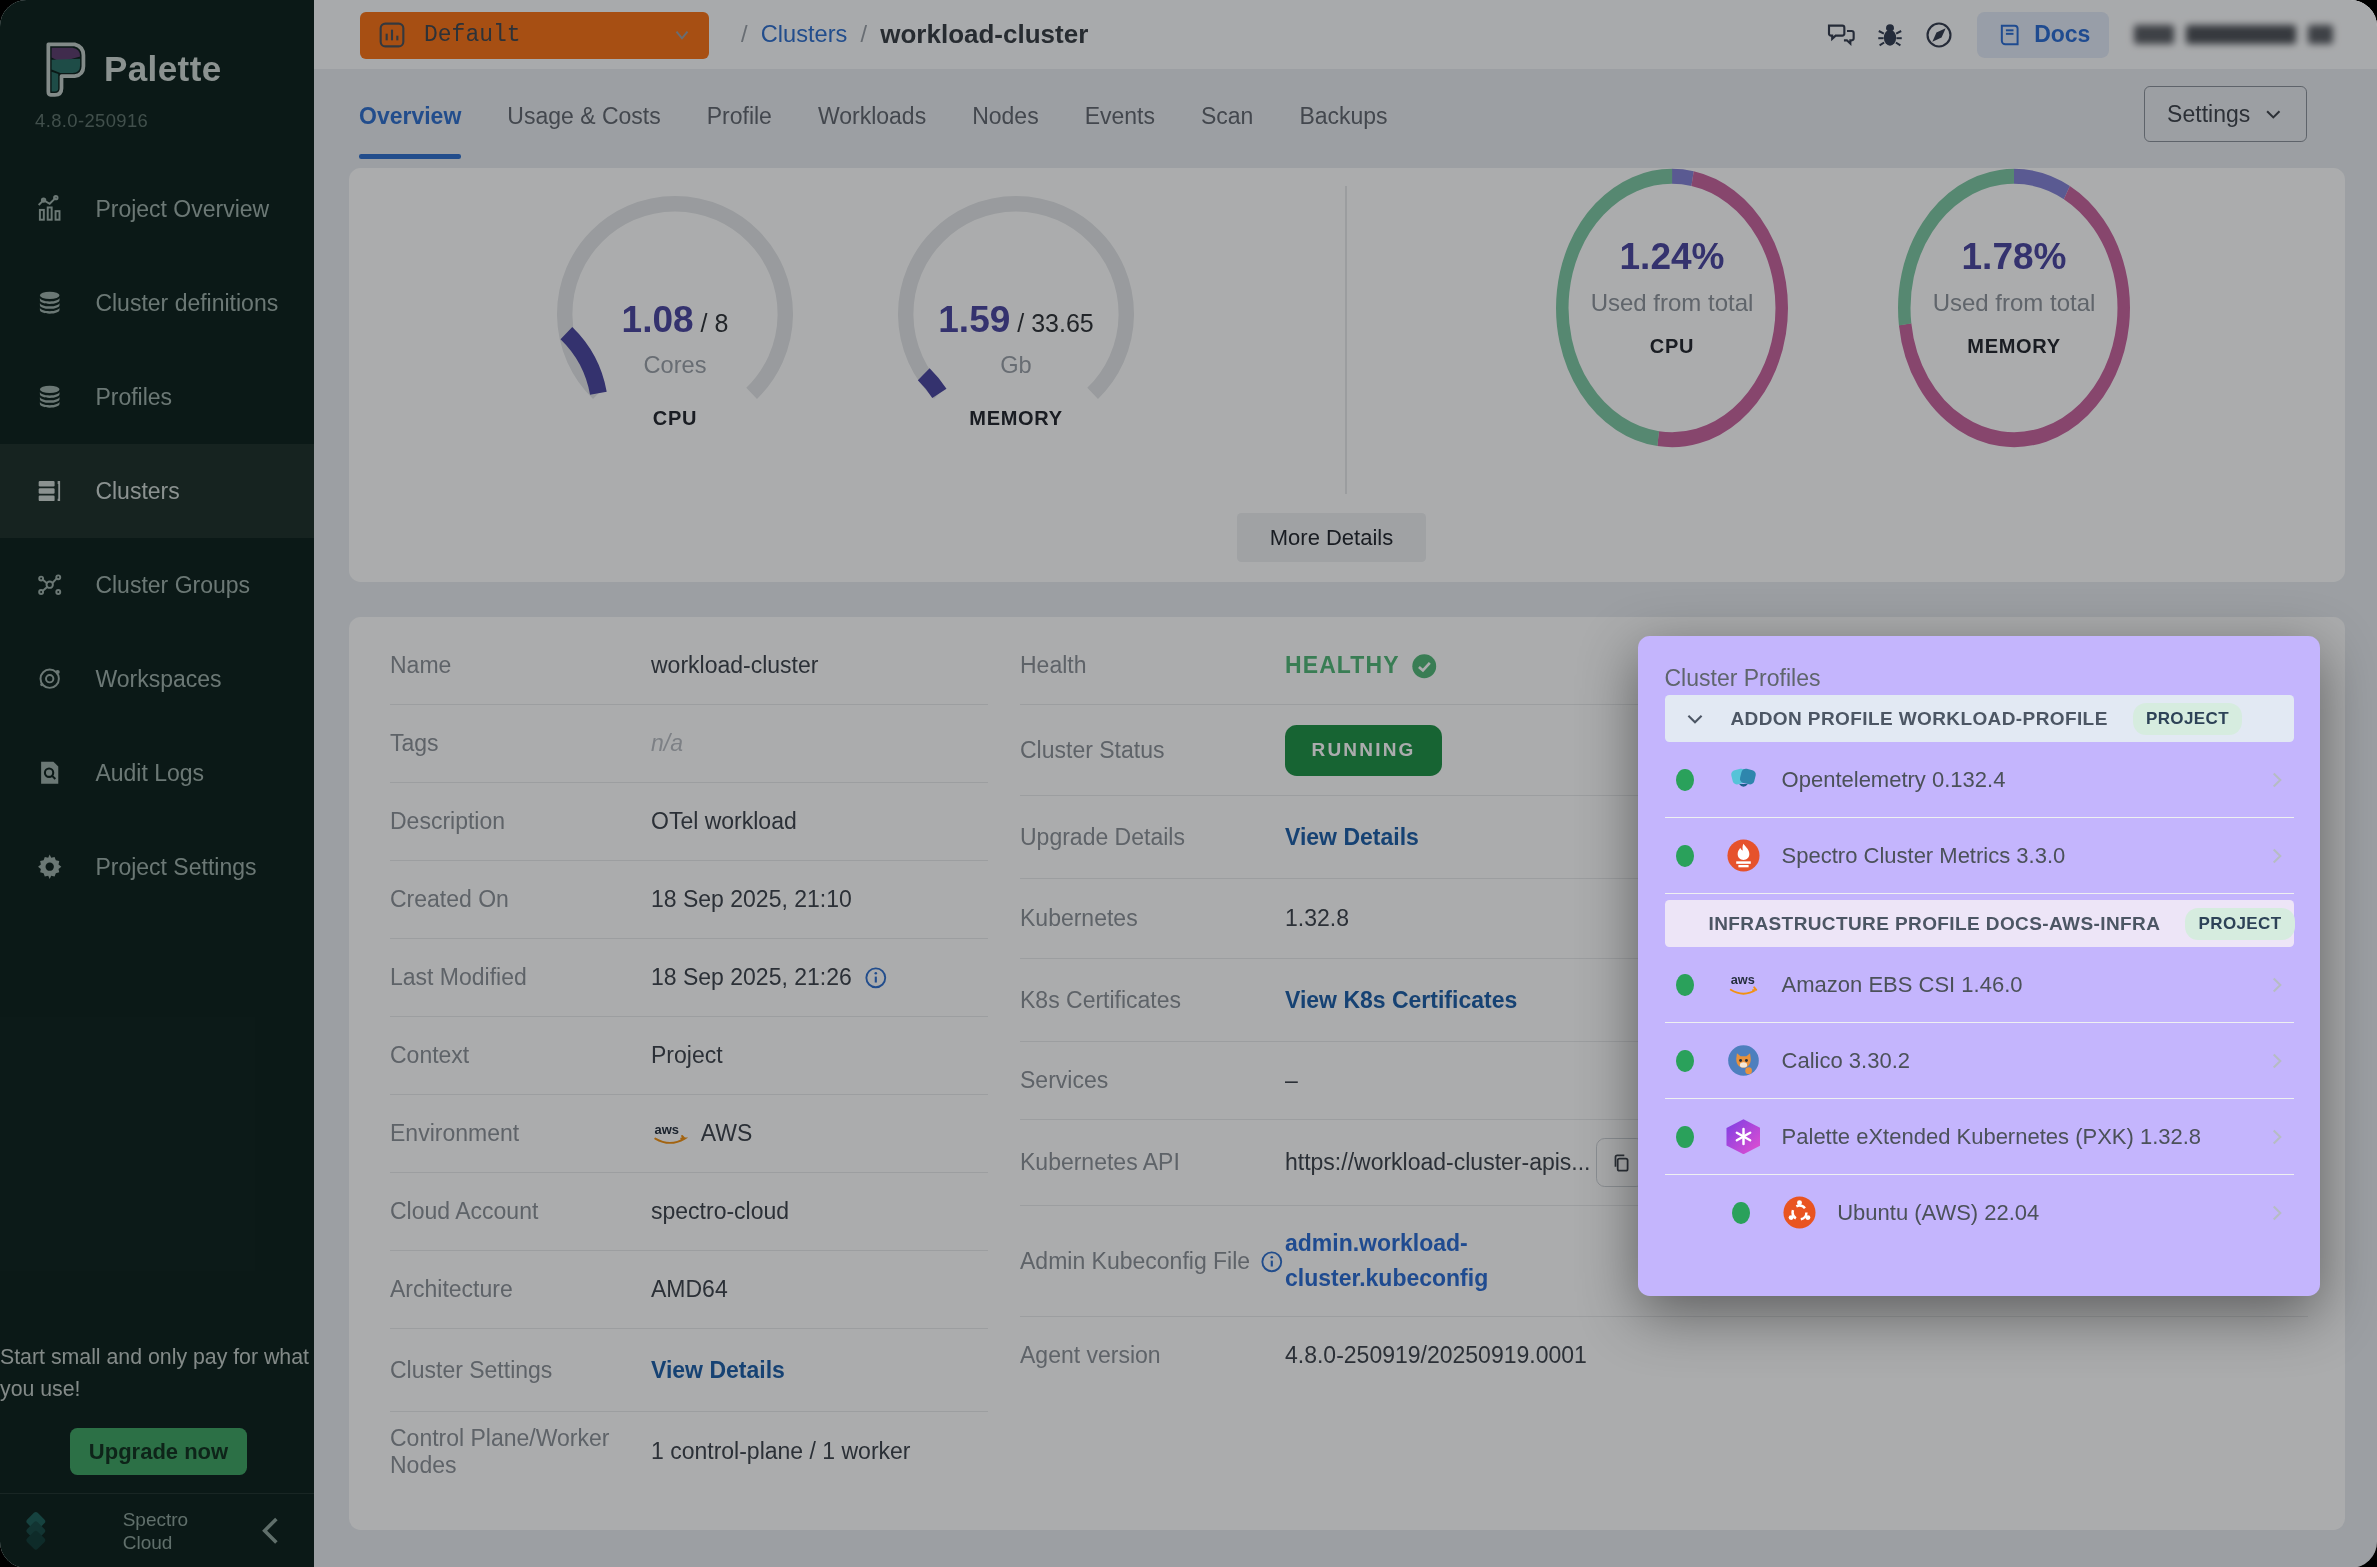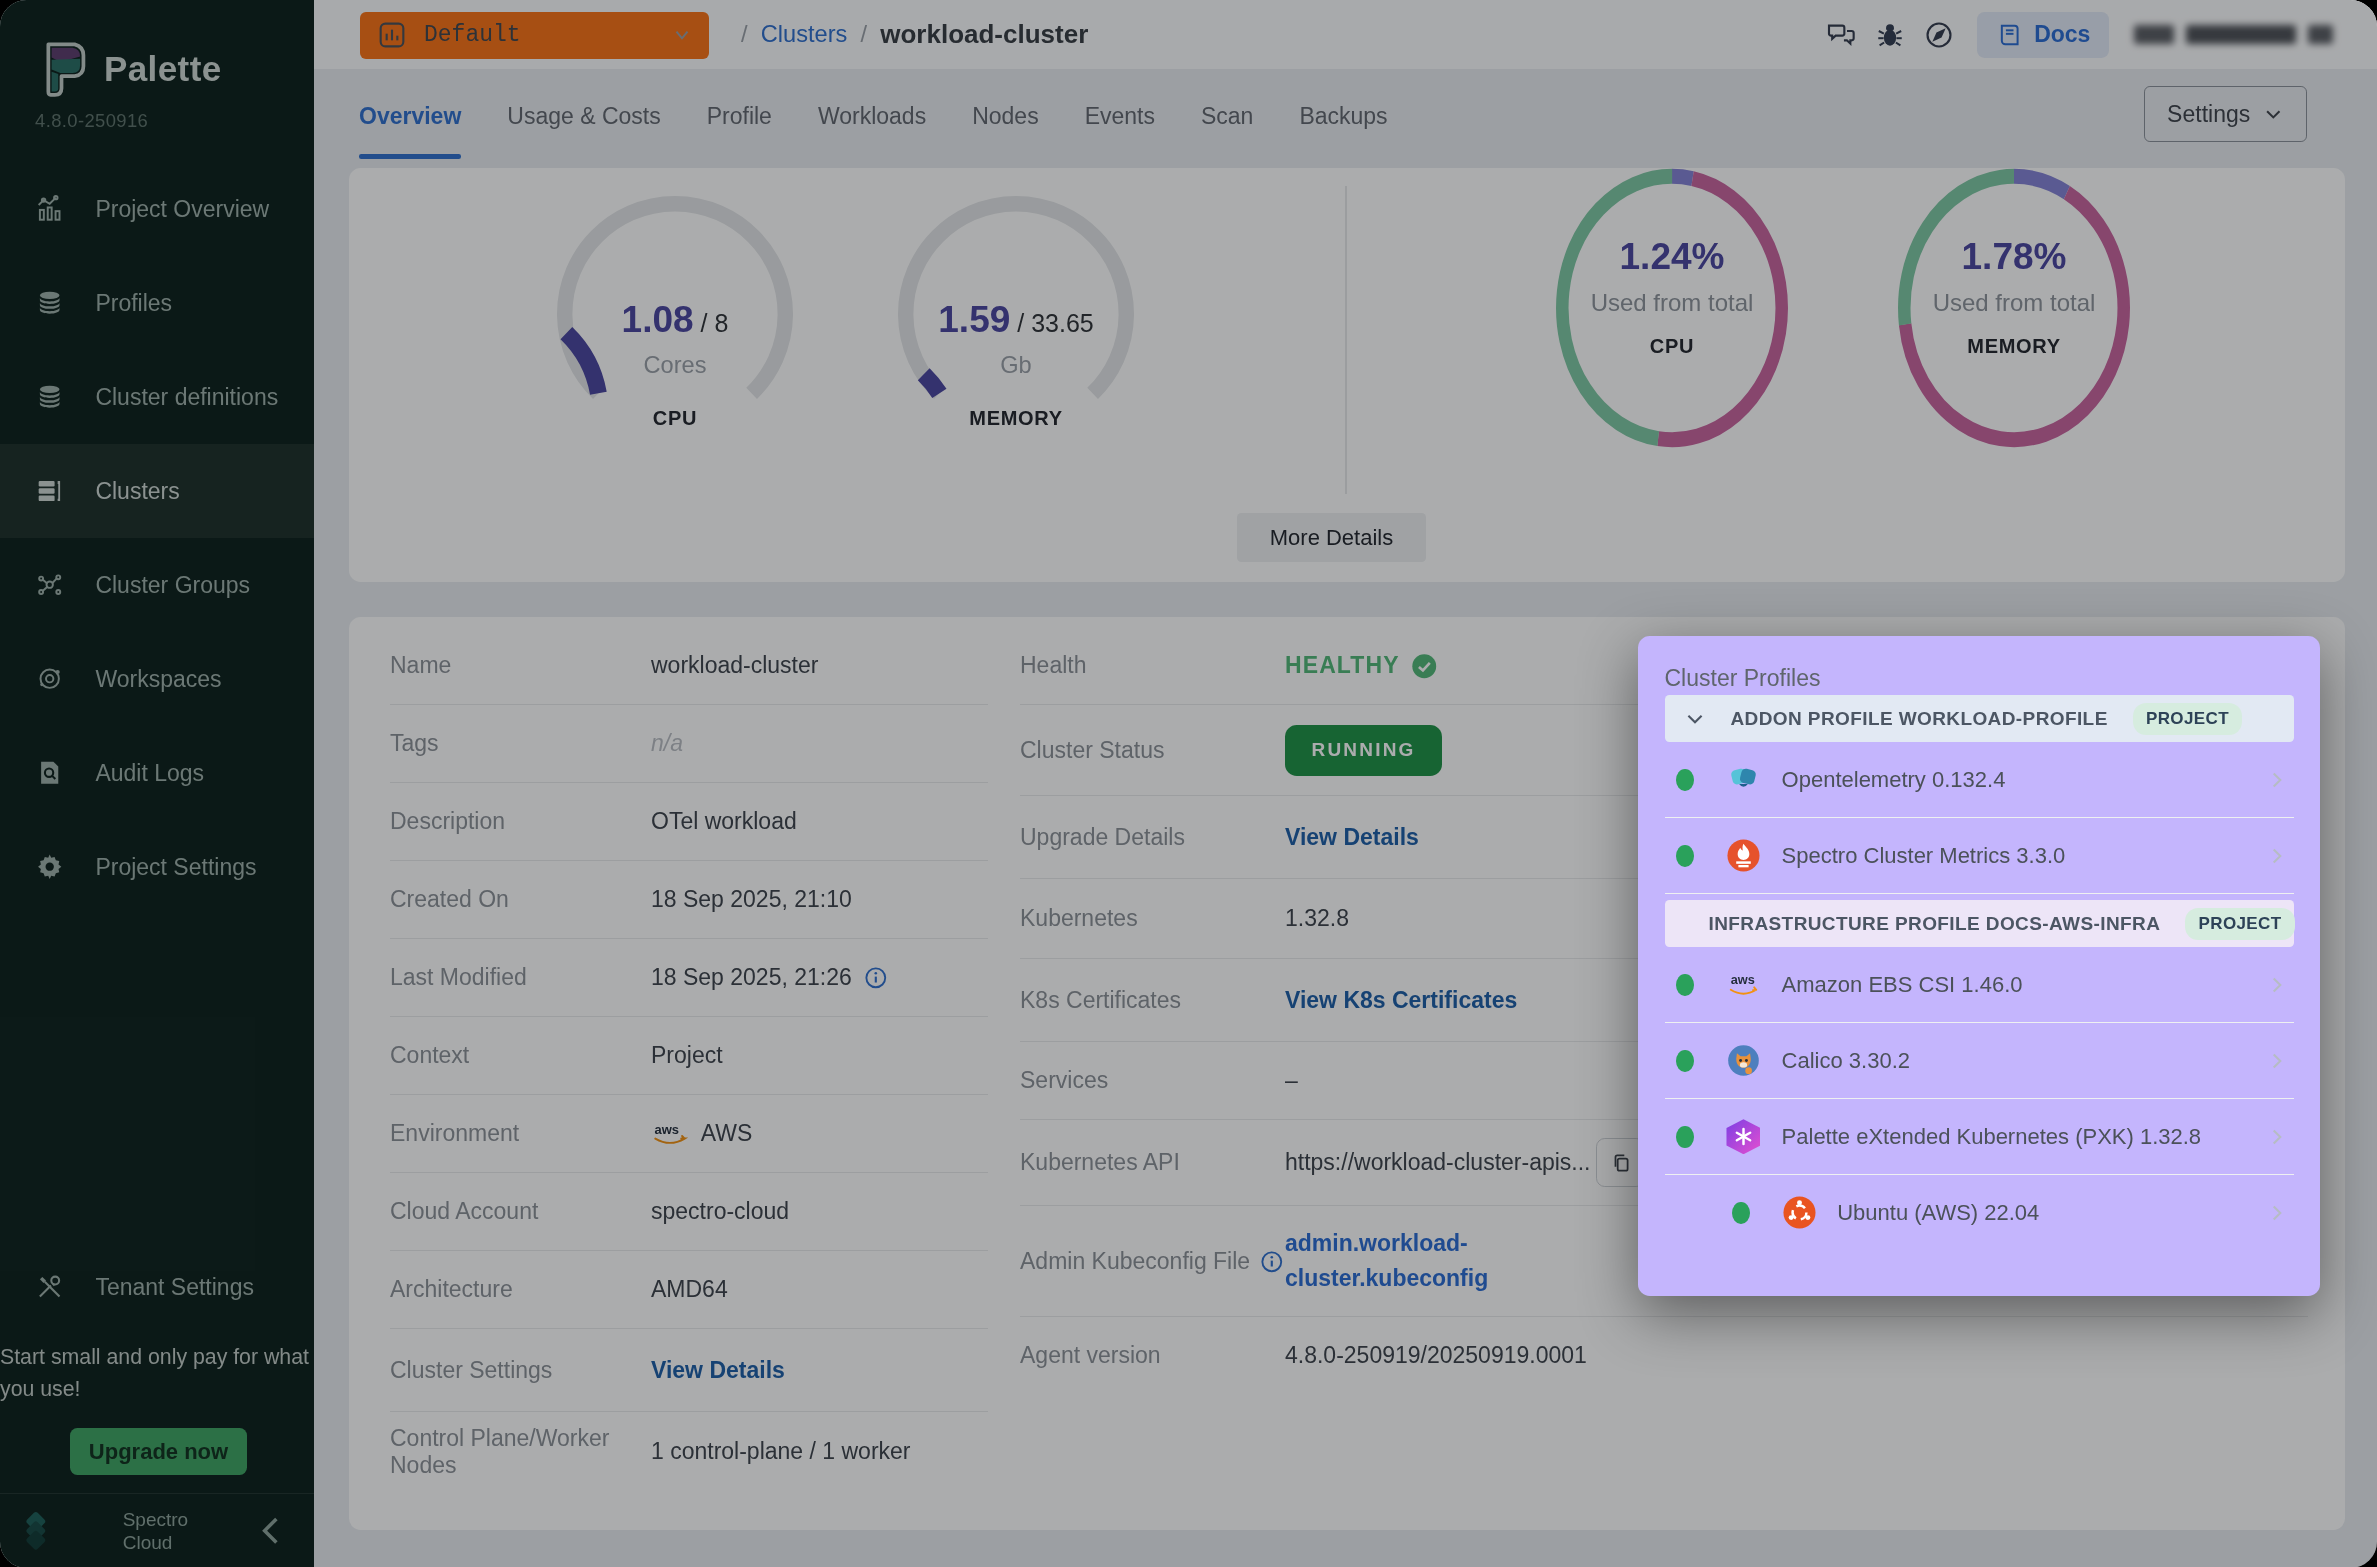--- a/index.html
+++ b/index.html
@@ -126,30 +126,30 @@
         </svg>
         <span>Project Overview</span>
       </div>
       <div class="nav-item">
         <svg width="29.4" height="29.4" viewBox="0 0 24 24" fill="#9fb0aa">
           <ellipse cx="12" cy="6" rx="8" ry="3"></ellipse>
             <path d="M4 10c0 1.7 3.6 3 8 3s8-1.3 8-3v-2c0 1.7-3.6 3-8 3S4 9.7 4 8z"></path>
             <path d="M4 14c0 1.7 3.6 3 8 3s8-1.3 8-3v-2c0 1.7-3.6 3-8 3s-8-1.3-8-3z"></path>
             <path d="M4 18c0 1.7 3.6 3 8 3s8-1.3 8-3v-2c0 1.7-3.6 3-8 3s-8-1.3-8-3z"></path>
         </svg>
-        <span>Profiles</span>
+        <span>Cluster definitions</span>
       </div>
       <div class="nav-item">
         <svg width="29.4" height="29.4" viewBox="0 0 24 24" fill="#9fb0aa">
           <ellipse cx="12" cy="6" rx="8" ry="3"></ellipse>
             <path d="M4 10c0 1.7 3.6 3 8 3s8-1.3 8-3v-2c0 1.7-3.6 3-8 3S4 9.7 4 8z"></path>
             <path d="M4 14c0 1.7 3.6 3 8 3s8-1.3 8-3v-2c0 1.7-3.6 3-8 3s-8-1.3-8-3z"></path>
             <path d="M4 18c0 1.7 3.6 3 8 3s8-1.3 8-3v-2c0 1.7-3.6 3-8 3s-8-1.3-8-3z"></path>
         </svg>
-        <span>Cluster definitions</span>
+        <span>Profiles</span>
       </div>
       <div class="nav-item selected">
         <svg width="29.4" height="29.4" viewBox="0 0 24 24" fill="#cfd8d4">
           <rect x="3" y="4" width="13" height="4.5" rx="1"></rect>
             <rect x="3" y="10" width="13" height="4.5" rx="1"></rect>
             <rect x="3" y="16" width="13" height="4.5" rx="1"></rect>
           <path d="M18.5 4h2v16.5h-2v-2h.5v-12h-.5z"></path>
         </svg>
         <span>Clusters</span>
       </div>
@@ -185,32 +185,20 @@
       </div>
       <div class="nav-item">
         <svg width="29.4" height="29.4" viewBox="0 0 24 24" fill="#9fb0aa">
           <path d="M12 2l1.2 2.6 2.8-.6 1 2.7 2.8.7-.6 2.8L21.5 12l-2.3 1.8.6 2.8-2.8.7-1 2.7-2.8-.6L12 22l-1.2-2.6-2.8.6-1-2.7-2.8-.7.6-2.8L2.5 12l2.3-1.8-.6-2.8 2.8-.7 1-2.7 2.8.6z"></path>
           <circle cx="12" cy="12" r="3.4" fill="#0d211c"></circle>
         </svg>
         <span>Project Settings</span>
       </div>
     </nav>
 
-    <div class="nav tenant">
-      <div class="nav-item">
-        <svg width="29.4" height="29.4" viewBox="0 0 24 24" fill="none" stroke="#9fb0aa" stroke-width="1.7">
-          <line x1="4" y1="20" x2="13" y2="11"></line>
-            <circle cx="16.5" cy="7" r="3.2"></circle>
-            <path d="M14.5 9.5 L16 11"></path>
-          <line x1="20" y1="20" x2="8" y2="8"></line>
-            <path d="M6 4l3 3-2 2-3-3z" fill="#9fb0aa" stroke="none"></path>
-        </svg>
-        <span>Tenant Settings</span>
-      </div>
-    </div>
 
     <div class="promo">Start small and only pay for what you use!</div>
     <button class="upgrade-btn">Upgrade now</button>
 
     <div class="side-footer">
       <svg width="43" height="43" viewBox="0 0 32 32" style="margin-left:14.7px">
         <rect x="10" y="3" width="11" height="11" rx="2" transform="rotate(45 15.5 8.5)" fill="#1e5f58"></rect>
         <rect x="10" y="10" width="11" height="11" rx="2" transform="rotate(45 15.5 15.5)" fill="#174a45"></rect>
         <rect x="10" y="17" width="11" height="11" rx="2" transform="rotate(45 15.5 22.5)" fill="#123c38"></rect>
       </svg>

